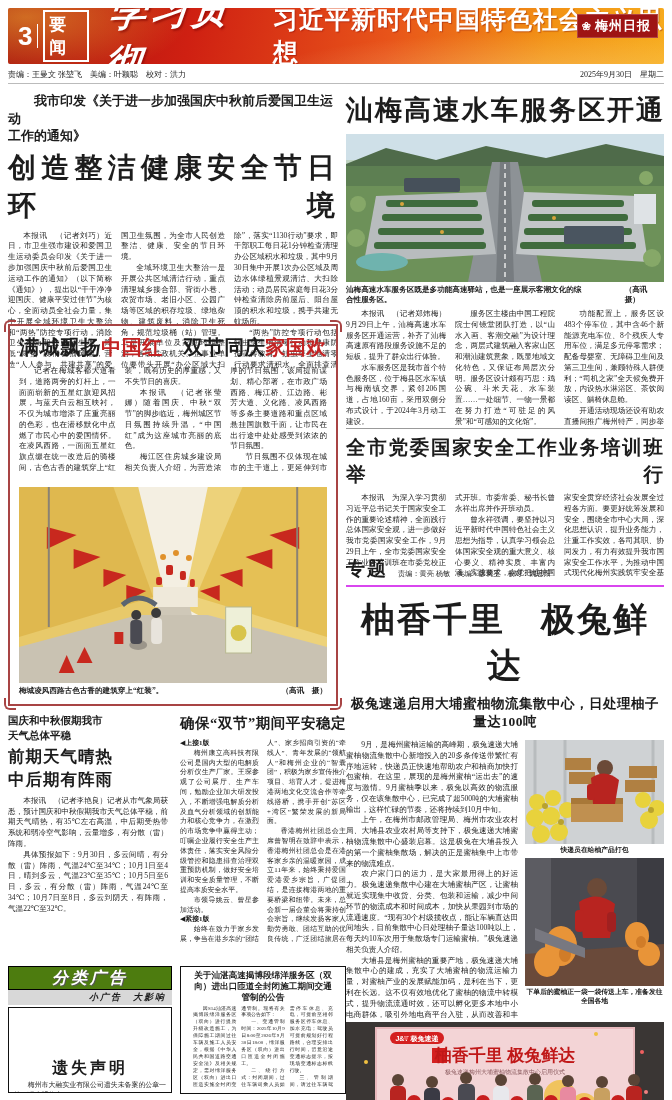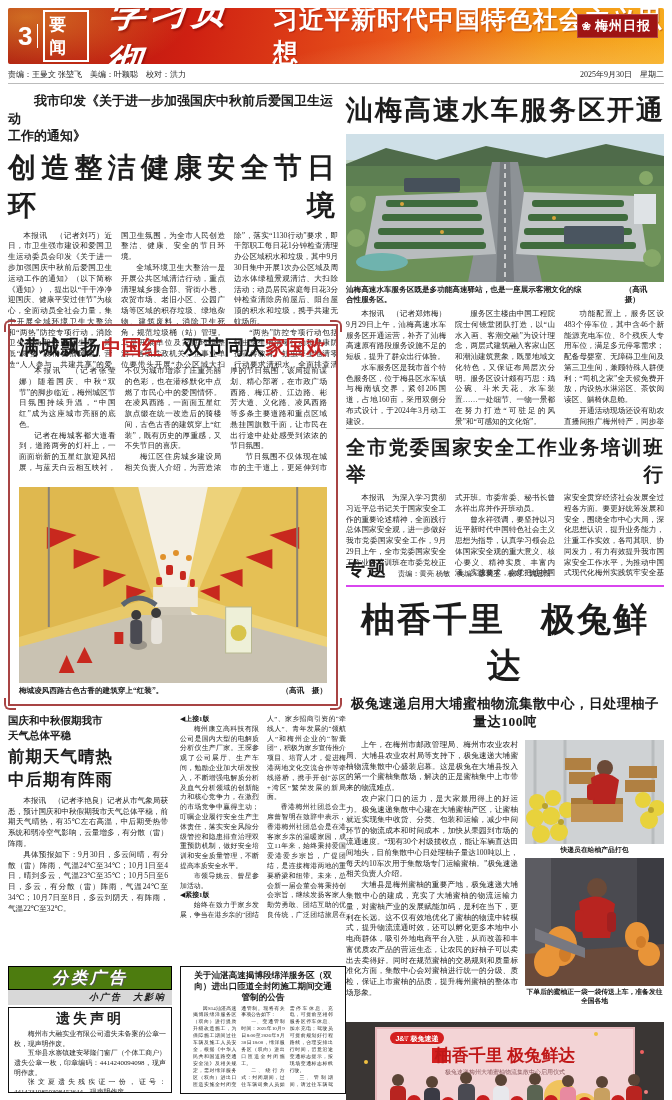--- a/index.html
+++ b/index.html
@@ -73,21 +73,21 @@
   .contmark { font-weight:bold; text-indent:0 !important; }
 
   .adsrow { position:absolute; left:8px; top:966px; width:330px; height:128px; }
   .classified { position:absolute; left:0; top:0; width:164px; height:128px; }
   .classified .black { background:#4d7c0f; color:#fff; height:24px; display:flex; align-items:center;
     justify-content:center; font-size:16px; font-weight:bold; font-style:italic; letter-spacing:3px;
     border:1px solid #000; text-shadow:1px 1px 0 #555; }
   .classified .slog { background:#d8d8d8; font-size:9px; font-weight:bold; font-style:italic;
     text-align:right; padding:1px 6px 1px 0; letter-spacing:2px; }
   .lostbox { border:1.5px solid #111; height:86px; padding:2px 5px; margin-top:2px; overflow:hidden; }
-  .lostbox h4 { text-align:center; font-size:14px; letter-spacing:3px; margin-bottom:1px; }
+  .lostbox h4 { text-align:center; font-size:16px; letter-spacing:3px; margin-bottom:1px;margin-top:48px; }
   .lostbox p { font-size:6.9px; line-height:1.4; text-indent:2em; text-align:justify; }
 
   .roadnotice { position:absolute; left:172px; top:0; width:166px; height:128px;
     border:1.5px solid #111; padding:3px 12px; overflow:hidden; }
   .roadnotice h4 { font-size:8.6px; text-align:center; line-height:1.3; margin-bottom:2px; }
   .roadnotice .cols3 { column-gap:5px; font-size:4.9px; line-height:1.42; text-align:justify; height:88px; }
   .roadnotice .cols3 p { text-indent:2em; }
 
   
   .art-hwy { position:absolute; left:346px; top:92px; width:318px; }
@@ -152,22 +152,22 @@
     </div>
   </div>
 
   <div class="ornate">
     <span class="corner c-tl"></span>
     <span class="corner c-tr"></span>
     <span class="corner c-bl"></span>
     <span class="corner c-br"></span>
     <h2><span>满城飘扬</span><span class="red">中国红</span><span>　双节同庆</span><span class="red">家国欢</span></h2>
     <div class="btxt cols3">
+      <p>记者在梅城客都大道看到，道路两旁的灯杆上，一面面崭新的五星红旗迎风招展，与蓝天白云相互映衬，不仅为城市增添了庄重亮丽的色彩，也在潜移默化中点燃了市民心中的爱国情怀。在凌风西路，一面面五星红旗点缀在统一改造后的骑楼间，古色古香的建筑穿上“红装”，既有历史的厚重感，又不失节日的喜庆。</p>
       <p>本报讯　（记者张莹娜）随着国庆、中秋“双节”的脚步临近，梅州城区节日氛围持续升温，“中国红”成为这座城市亮丽的底色。</p>
-      <p>记者在梅城客都大道看到，道路两旁的灯杆上，一面面崭新的五星红旗迎风招展，与蓝天白云相互映衬，不仅为城市增添了庄重亮丽的色彩，也在潜移默化中点燃了市民心中的爱国情怀。在凌风西路，一面面五星红旗点缀在统一改造后的骑楼间，古色古香的建筑穿上“红装”，既有历史的厚重感，又不失节日的喜庆。</p>
       <p>梅江区住房城乡建设局相关负责人介绍，为营造浓厚的节日氛围，该局提前谋划、精心部署，在市政广场西路、梅江桥、江边路、彬芳大道、义化路、凌风西路等多条主要道路和重点区域悬挂国旗数千面，让市民在出行途中处处感受到浓浓的节日氛围。</p>
       <p>节日氛围不仅体现在城市的主干道上，更延伸到市民生活的方方面面。梅城各大商场、超市纷纷推出节日主题装饰，不少商铺、住宅小区也自发悬挂五星红旗、红灯笼以及张贴“欢度国庆”“喜迎中秋”等标语。</p>
 
     </div>
 
     <svg class="flagphoto" viewBox="0 0 310 196" preserveAspectRatio="none">
       <rect width="310" height="196" fill="#e9e2d2"></rect>
       <rect x="110" y="0" width="90" height="130" fill="#f4efe2"></rect>
       <polygon points="0,0 120,0 150,120 0,196" fill="#e8c96a"></polygon>
       <polygon points="310,0 190,0 165,120 310,196" fill="#edd27a"></polygon>
@@ -226,20 +226,21 @@
       <div class="kick">
         <span>国庆和中秋假期我市</span><br><span>天气总体平稳</span>
       </div>
       <h3><span>前期天气晴热</span><br><span>中后期有阵雨</span></h3>
       <div class="btxt">
         <p>本报讯　（记者李艳良）记者从市气象局获悉，预计国庆和中秋假期我市天气总体平稳，前期天气晴热，有35℃左右高温，中后期受热带系统和弱冷空气影响，云量增多，有分散（雷）阵雨。</p>
         <p>具体预报如下：9月30日，多云间晴，有分散（雷）阵雨，气温24℃至34℃；10月1日至4日，晴到多云，气温23℃至35℃；10月5日至6日，多云，有分散（雷）阵雨，气温24℃至34℃；10月7日至8日，多云到阴天，有阵雨，气温22℃至32℃。</p>
       </div>
     </div>
     <div class="stability">
+      <h3>确保“双节”期间平安稳定</h3>
       <div class="cols2">
         <p class="contmark">◀上接1版</p>
         <p>梅州康立高科技有限公司是国内大型的电解质分析仪生产厂家。王琛参观了公司展厅、生产车间，勉励企业加大研发投入，不断增强电解质分析及血气分析领域的创新能力和核心竞争力，在激烈的市场竞争中赢得主动；叮嘱企业履行安全生产主体责任，落实安全风险分级管控和隐患排查治理双重预防机制，做好安全培训和安全质量管理，不断提高本质安全水平。</p>
         <p>市领导姚云、曾星参加活动。</p>
         <p class="contmark">◀紧接1版</p>
         <p>始终在致力于家乡发展，争当在港乡亲的“团结人”、家乡招商引资的“牵线人”、青年发展的“领航人”和梅州企业的“智囊团”，积极为家乡宣传推介项目、培育人才，促进梅港两地文化交流合作等牵线搭桥，携手开创“苏区+湾区”繁荣发展的新局面。</p>
         <p>香港梅州社团总会主席曾智明在致辞中表示，香港梅州社团总会是在港客家乡亲的温暖家园，成立11年来，始终秉持爱国爱港爱乡宗旨，广促团结，是连接梅港两地的重要桥梁和纽带。未来，总会新一届会董会将秉持创会宗旨，继续发扬客家人勤劳勇敢、团结互助的优良传统，广泛团结旅居在港乡亲和社会各界人士，凝聚更多力量积极融入国家发展大局，把握粤港澳大湾区建设等重大历史机遇，为香港的长期繁荣稳定、为家乡梅州的振兴发展贡献更大力量。</p>
 
       </div>
     </div>
@@ -333,20 +334,21 @@
 
   <div class="special">
     <div class="spechead">
       <span class="speclabel">专题</span>
       <span class="specbyline">责编：黄亮 杨敏　美编：廖琬玉　校对：魏思阳</span>
     </div>
     <h1>柚香千里　极兔鲜达</h1>
     <div class="sub">极兔速递启用大埔蜜柚物流集散中心，日处理柚子量达100吨</div>
     <div class="specbody">
       <div class="btxt spectext">
+        <p>9月，是梅州蜜柚运输的高峰期，极兔速递大埔蜜柚物流集散中心新增投入的20多条传送带繁忙有序地运转，快递员正快速地帮助农户和柚商加快打包蜜柚。在这里，展现的是梅州蜜柚“运出去”的速度与激情。9月蜜柚季以来，极兔以高效的物流服务，仅在该集散中心，已完成了超500吨的大埔蜜柚输出，这样忙碌的节奏，还将持续到10月中旬。</p>
         <p>上午，在梅州市邮政管理局、梅州市农业农村局、大埔县农业农村局等支持下，极兔速递大埔蜜柚物流集散中心盛装启幕。这是极兔在大埔县投入的第一个蜜柚集散场，解决的正是蜜柚集中上市带来的物流难点。</p>
         <p>农户家门口的运力，是大家最用得上的好运力。极兔速递集散中心建在大埔蜜柚产区，让蜜柚就近实现集中收货、分类、包装和运输，减少中间环节的物流成本和时间成本，加快从果园到市场的流通速度。“现有30个村级揽收点，能让车辆直达田间地头，目前集散中心日处理柚子量达100吨以上，每天约10车次用于集散场专门运输蜜柚。”极兔速递相关负责人介绍。</p>
         <p>大埔县是梅州蜜柚的重要产地，极兔速递大埔集散中心的建成，充实了大埔蜜柚的物流运输力量，对蜜柚产业的发展赋能加码，是利在当下，更利在长远。这不仅有效地优化了蜜柚的物流中转模式，提升物流流通时效，还可以孵化更多本地中小电商群体，吸引外地电商平台入驻，从而改善和丰富优质农产品的营运生态，让农民的好柚子可以卖出去卖得好。同时在规范蜜柚的交易规则和质量标准化方面，集散中心会对蜜柚进行统一的分级、质检，保证上市蜜柚的品质，提升梅州蜜柚的整体市场形象。</p>
       </div>
       <div class="specphotos">
         <svg class="ph1" viewBox="0 0 139 104" preserveAspectRatio="none">
           <rect width="139" height="104" fill="#cfd2d4"></rect>
           <g stroke="#b8bcbe" stroke-width="3">
               <line x1="10" y1="0" x2="10" y2="104"></line>
               <line x1="40" y1="0" x2="40" y2="104"></line>

